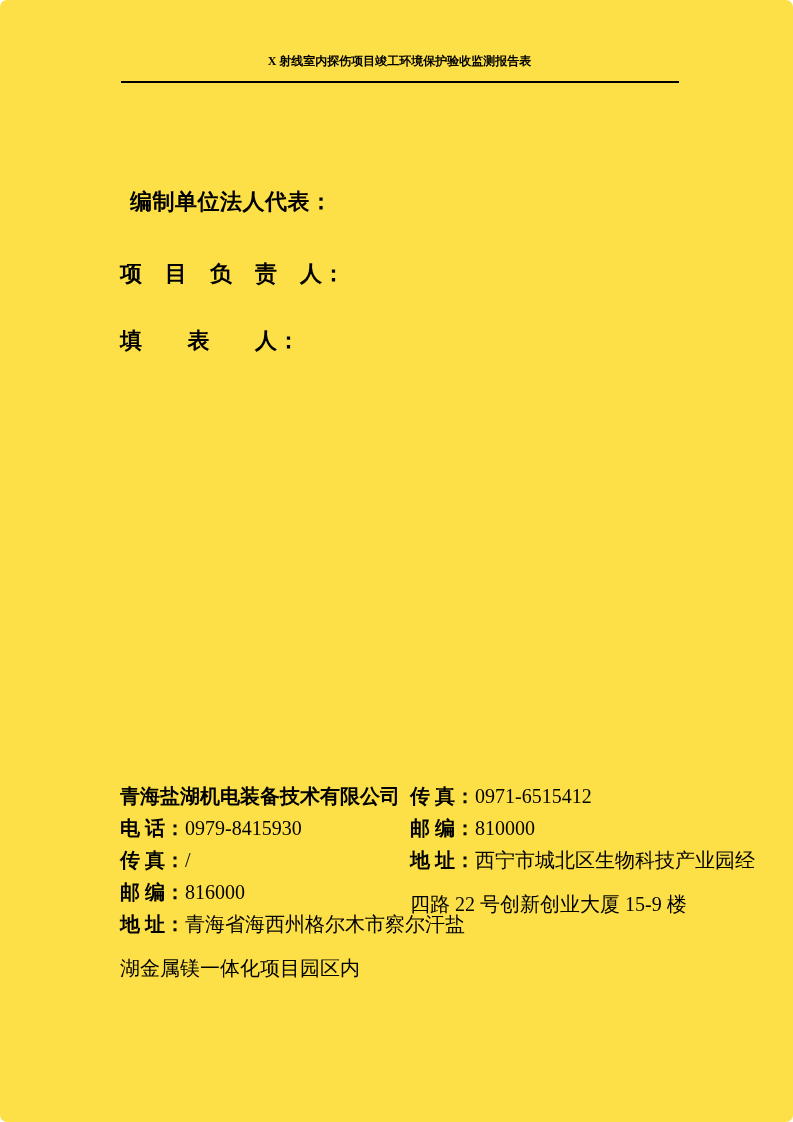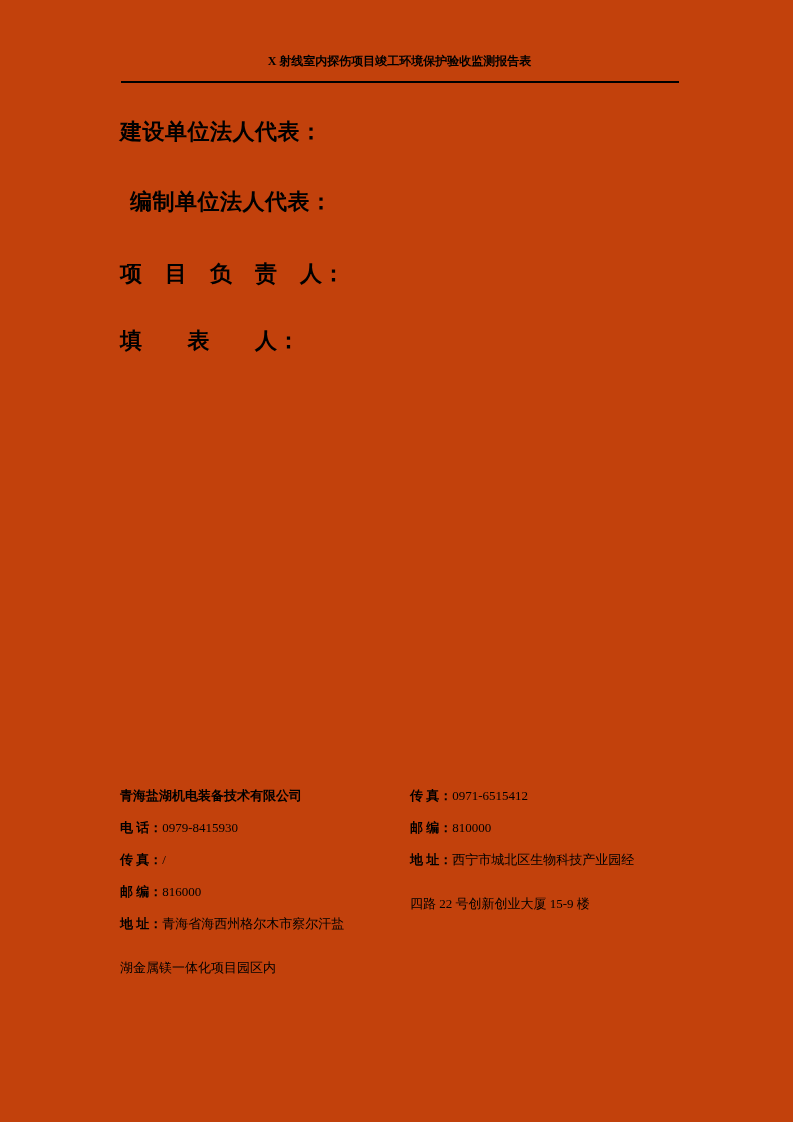--- a/index.html
+++ b/index.html
@@ -4,24 +4,25 @@
 <style>
   html, body {
     margin: 0;
     padding: 0;
     background: #ffffff;
   }
   .page {
     position: relative;
     width: 793px;
     height: 1122px;
-    background: #c2410c;
+    background: #fde047;
     color: #000000;
     font-family: "Liberation Serif", "DejaVu Serif", serif;
     overflow: hidden;
+    border-radius: 7px;
   }
   
   .header-title {
     position: absolute;
     top: 53px;
     left: 120px;
     width: 559px;
     text-align: center;
     font-size: 12px;
     font-weight: bold;
@@ -48,41 +49,40 @@
   }
   .sig-1 { top: 119px; }
   .sig-2 { top: 189px; margin-left: 10px; }
   .sig-3 { top: 261px; }
   .sig-4 { top: 328px; }
   
   .contact-col {
     position: absolute;
     top: 780px;
     width: 290px;
-    font-size: 13px;
+    font-size: 20px;
   }
   .contact-col.left  { left: 120px; }
   .contact-col.right { left: 410px; }
   .c-row {
     line-height: 32px;
     white-space: nowrap;
   }
   .company { font-weight: bold; }
   .lbl     { font-weight: bold; }
   .val     { font-weight: normal; margin-top: 12px; }
 </style>
 </head>
 <body>
 
 <div class="page">
 
   <div class="header-title">X 射线室内探伤项目竣工环境保护验收监测报告表</div>
   <div class="header-rule"></div>
 
-  <div class="sig sig-1">建设单位法人代表：</div>
   <div class="sig sig-2">编制单位法人代表：</div>
   <div class="sig sig-4">填　　表　　人：</div>
   <div class="sig sig-3">项　目　负　责　人：</div>
 
   <div class="contact-col left">
     <div class="c-row company">青海盐湖机电装备技术有限公司</div>
     <div class="c-row">
       <span class="lbl">电 话：</span><span class="val">0979-8415930</span>
     </div>
     <div class="c-row">

